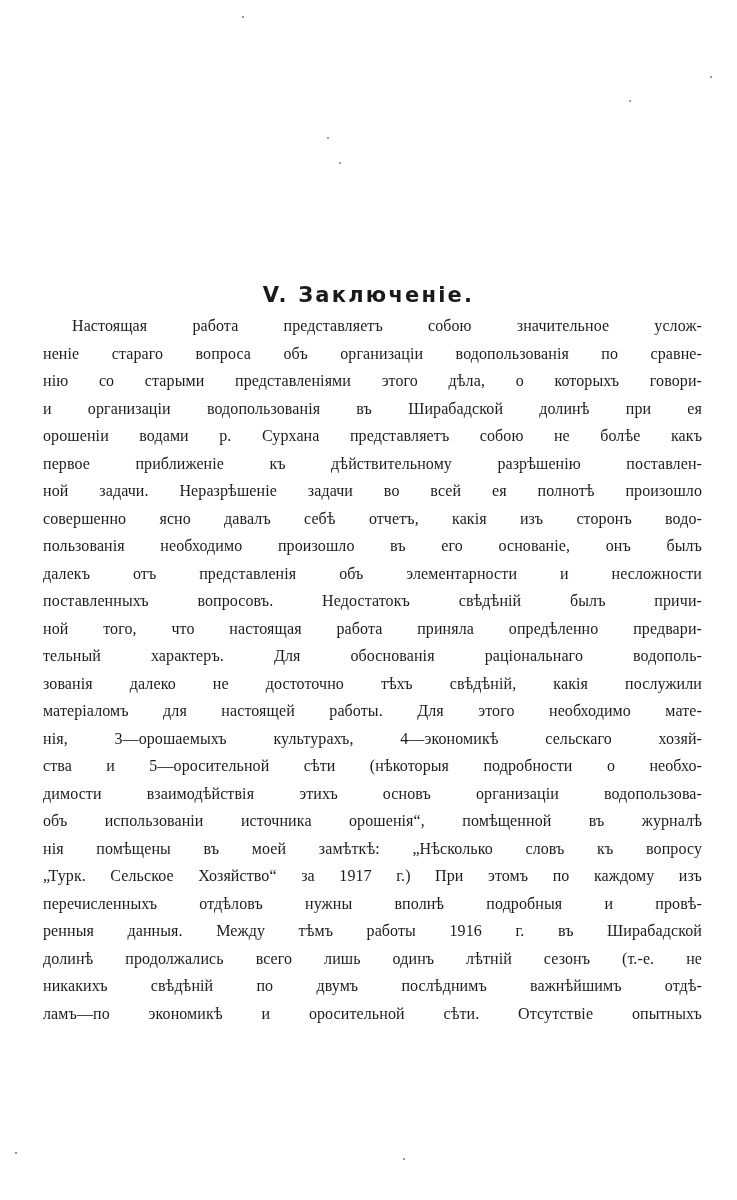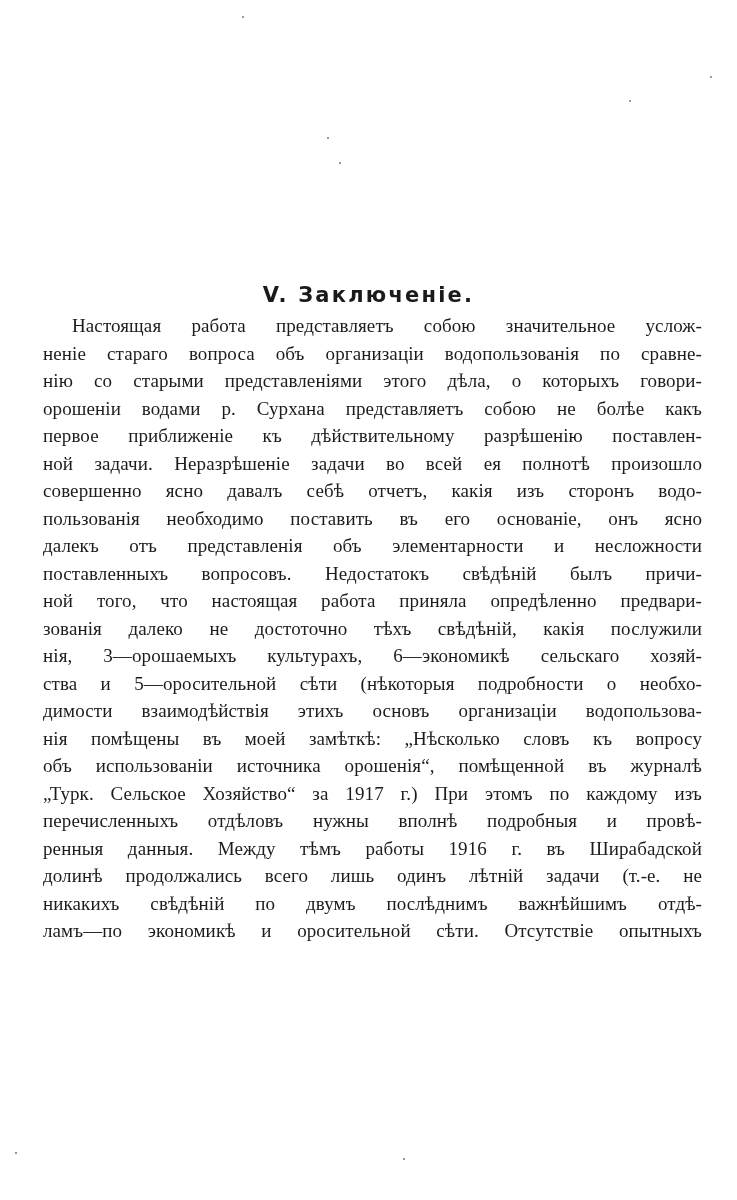--- a/index.html
+++ b/index.html
@@ -37,21 +37,21 @@
     .body-text {
       position: absolute;
       top: 312px;
       left: 43px;
       width: 659px;
     }
     .line {
       display: block;
       height: 27.5px;
       line-height: 27.5px;
-      font-size: 19px;
+      font-size: 16px;
       white-space: nowrap;
       text-align: justify;
       text-align-last: justify;
       overflow: visible;
       letter-spacing: 0.1px;
     }
     .line.indent {
       padding-left: 29px;
     }
     .speck {
@@ -66,38 +66,41 @@
 <body>
 
 <div class="page">
 
   <div class="title">V. Заключеніе.</div>
 
   <div class="body-text">
     <span class="line indent">Настоящая работа представляетъ собою значительное услож-</span>
     <span class="line">неніе стараго вопроса объ организаціи водопользованія по сравне-</span>
     <span class="line">нію со старыми представленіями этого дѣла, о которыхъ говори-</span>
+    <span class="line">и организаціи водопользованія въ Ширабадской долинѣ при ея</span>
     <span class="line">орошеніи водами р. Сурхана представляетъ собою не болѣе какъ</span>
     <span class="line">первое приближеніе къ дѣйствительному разрѣшенію поставлен-</span>
     <span class="line">ной задачи. Неразрѣшеніе задачи во всей ея полнотѣ произошло</span>
     <span class="line">совершенно ясно давалъ себѣ отчетъ, какія изъ сторонъ водо-</span>
-    <span class="line">пользованія необходимо поставить въ его основаніе, онъ ясно</span>
+    <span class="line">пользованія необходимо произошло въ его основаніе, онъ былъ</span>
     <span class="line">далекъ отъ представленія объ элементарности и несложности</span>
     <span class="line">поставленныхъ вопросовъ. Недостатокъ свѣдѣній былъ причи-</span>
     <span class="line">ной того, что настоящая работа приняла опредѣленно предвари-</span>
+    <span class="line">тельный характеръ. Для обоснованія раціональнаго водополь-</span>
     <span class="line">зованія далеко не достоточно тѣхъ свѣдѣній, какія послужили</span>
-    <span class="line">нія, 3—орошаемыхъ культурахъ, 6—экономикѣ сельскаго хозяй-</span>
+    <span class="line">матеріаломъ для настоящей работы. Для этого необходимо мате-</span>
+    <span class="line">нія, 3—орошаемыхъ культурахъ, 4—экономикѣ сельскаго хозяй-</span>
     <span class="line">ства и 5—оросительной сѣти (нѣкоторыя подробности о необхо-</span>
     <span class="line">димости взаимодѣйствія этихъ основъ организаціи водопользова-</span>
+    <span class="line">объ использованіи источника орошенія“, помѣщенной въ журналѣ</span>
     <span class="line">нія помѣщены въ моей замѣткѣ: „Нѣсколько словъ къ вопросу</span>
-    <span class="line">объ использованіи источника орошенія“, помѣщенной въ журналѣ</span>
     <span class="line">„Турк. Сельское Хозяйство“ за 1917 г.) При этомъ по каждому изъ</span>
     <span class="line">перечисленныхъ отдѣловъ нужны вполнѣ подробныя и провѣ-</span>
     <span class="line">ренныя данныя. Между тѣмъ работы 1916 г. въ Ширабадской</span>
-    <span class="line">долинѣ продолжались всего лишь одинъ лѣтній задачи (т.-е. не</span>
+    <span class="line">долинѣ продолжались всего лишь одинъ лѣтній сезонъ (т.-е. не</span>
     <span class="line">никакихъ свѣдѣній по двумъ послѣднимъ важнѣйшимъ отдѣ-</span>
     <span class="line">ламъ—по экономикѣ и оросительной сѣти. Отсутствіе опытныхъ</span>
   </div>
 
   <div class="speck" style="left:242px;top:16px;"></div>
   <div class="speck" style="left:710px;top:76px;"></div>
   <div class="speck" style="left:629px;top:100px;"></div>
   <div class="speck" style="left:327px;top:137px;"></div>
   <div class="speck" style="left:339px;top:162px;"></div>
   <div class="speck" style="left:15px;top:1152px;"></div>

